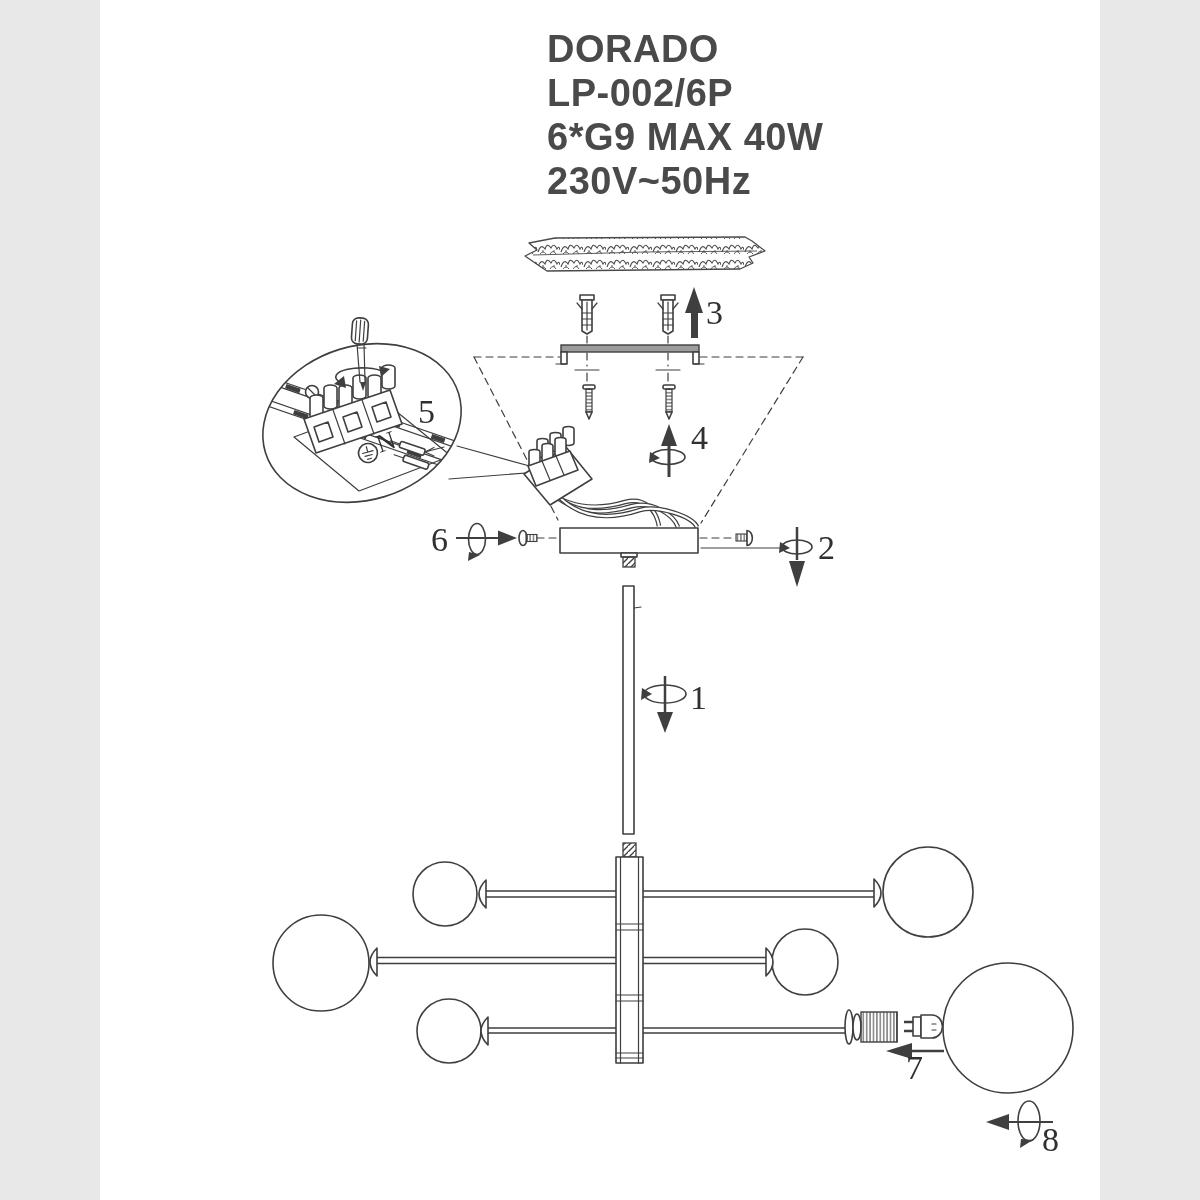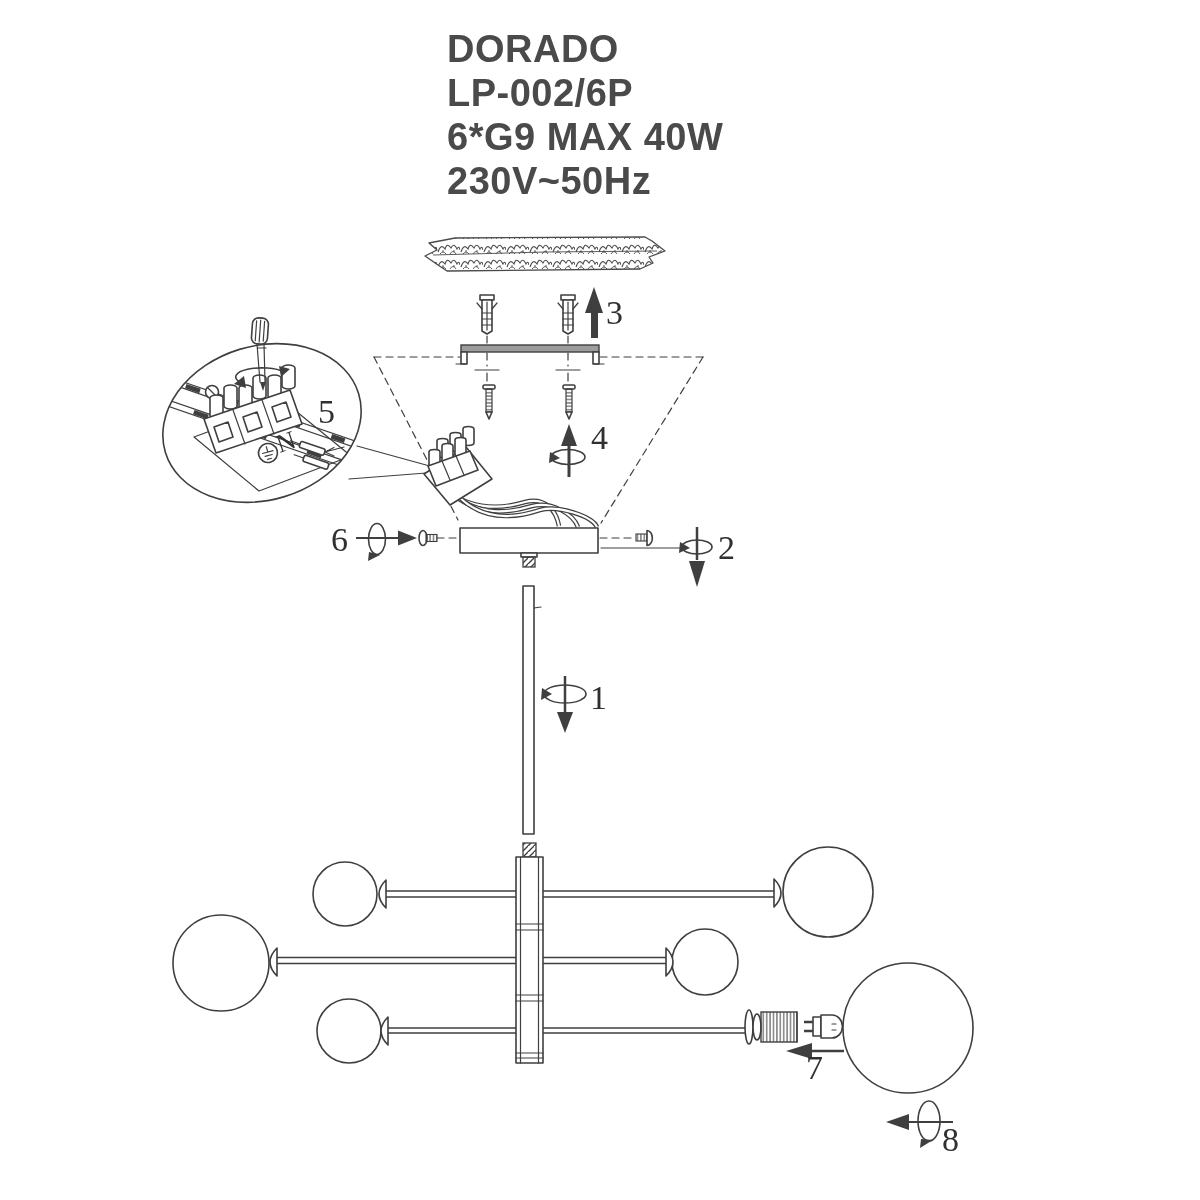--- a/index.html
+++ b/index.html
@@ -1,16 +1,16 @@
 <!DOCTYPE html>
 <html><head>
 <meta charset="utf-8">
 <style>
   html,body{margin:0;padding:0;background:#e8e8e8;}
-  .page{width:1200px;height:1200px;background:#ffffff;position:relative;margin:0 auto;overflow:hidden;}
+  .page{width:1000px;height:1200px;background:#ffffff;position:relative;margin:0 auto;overflow:hidden;}
   svg{position:absolute;left:0;top:0;}
   .ln{fill:none;stroke:#3f3f3f;stroke-width:1.6;stroke-linecap:round;stroke-linejoin:round;}
   .thin{stroke-width:1.2;}
   .wh{fill:#ffffff;}
   .ink{fill:#3f3f3f;stroke:none;}
   .dsh{stroke-dasharray:7 5;}
   .ttl{font-family:"Liberation Sans",sans-serif;font-weight:bold;font-size:38px;fill:#4a4a4a;letter-spacing:.5px;}
   .num{font-family:"Liberation Serif",serif;font-size:34px;fill:#303030;}
   .nlab{font-family:"Liberation Serif",serif;font-size:26px;fill:#303030;}
 </style>

